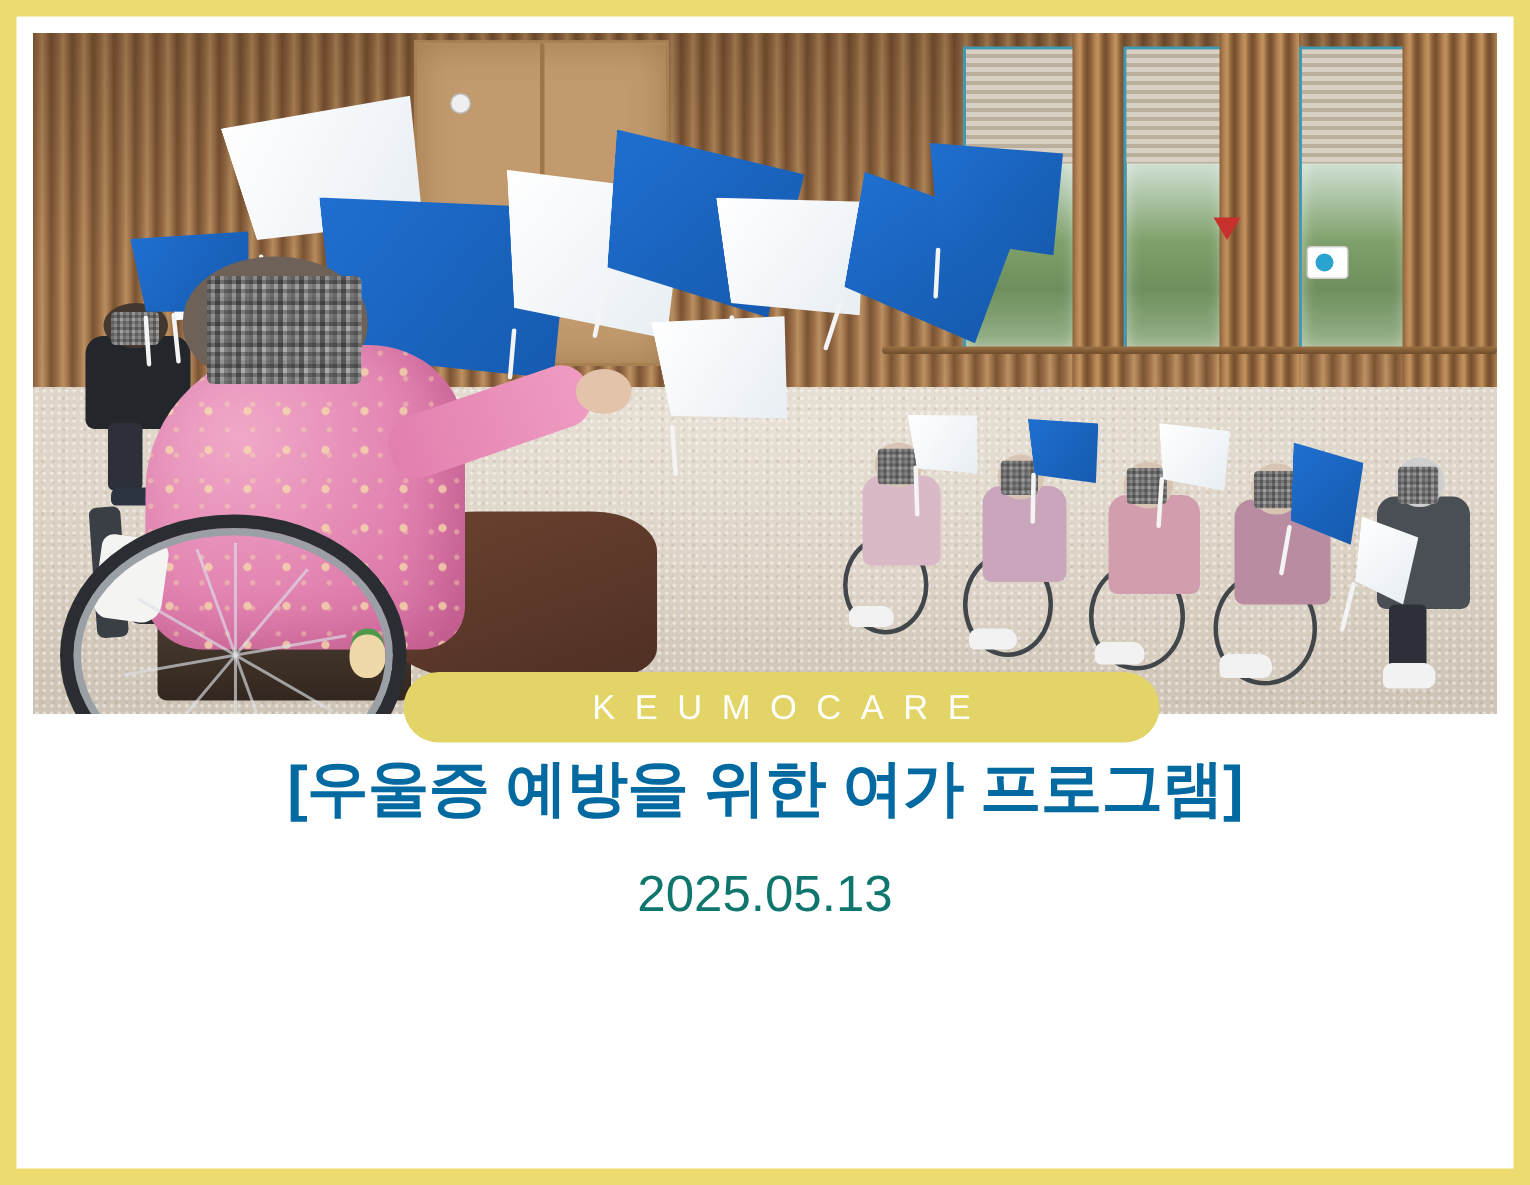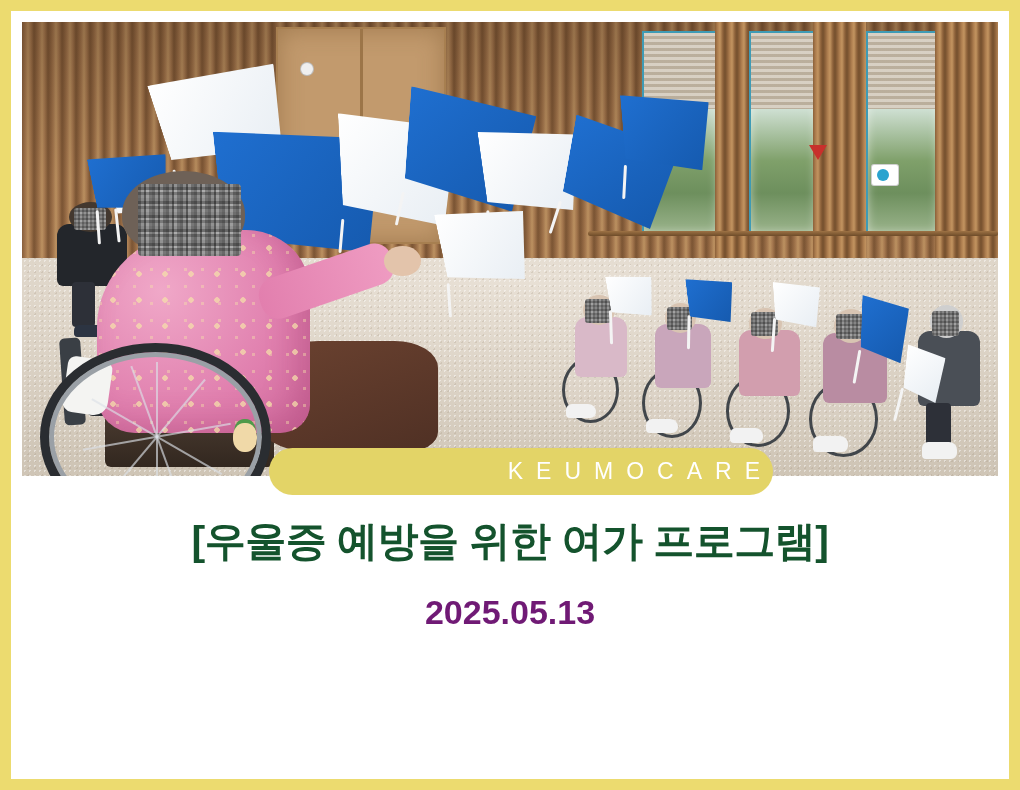--- a/index.html
+++ b/index.html
@@ -389,59 +389,59 @@
   .badge {
     position: absolute;
     left: 258px;
     top: 437px;
     width: 504px;
     height: 47px;
     border-radius: 24px;
     background: #e3d467;
     display: flex;
     align-items: center;
-    justify-content: flex-end;
+    justify-content: center;
   }
   .badge-text {
     color: #ffffff;
     font-size: 23px;
     font-weight: 400;
     letter-spacing: 13px;
     text-indent: 13px;
     line-height: 1;
   }
 
   
   .caption {
     position: absolute;
     left: 11px;
     right: 11px;
     top: 490px;
     text-align: center;
   }
   .subtitle {
-    color: #14532d;
+    color: #0369a1;
     font-size: 41px;
     font-weight: 700;
     line-height: 1.2;
     letter-spacing: -0.5px;
-    margin: 16px;
+    margin: 0;
   }
   .main-title {
     color: #ead96a;
     font-size: 68px;
     font-weight: 700;
     line-height: 1.15;
     letter-spacing: 1px;
     margin: 12px 0 0 0;
   }
   .date {
-    color: #701a75;
+    color: #0f766e;
     font-size: 34px;
-    font-weight: 700;
+    font-weight: 400;
     line-height: 1.2;
     margin: 26px 0 0 0;
   }
 </style>
 </head>
 <body>
 
 <div class="card">
 
   <div class="photo-wrap">

